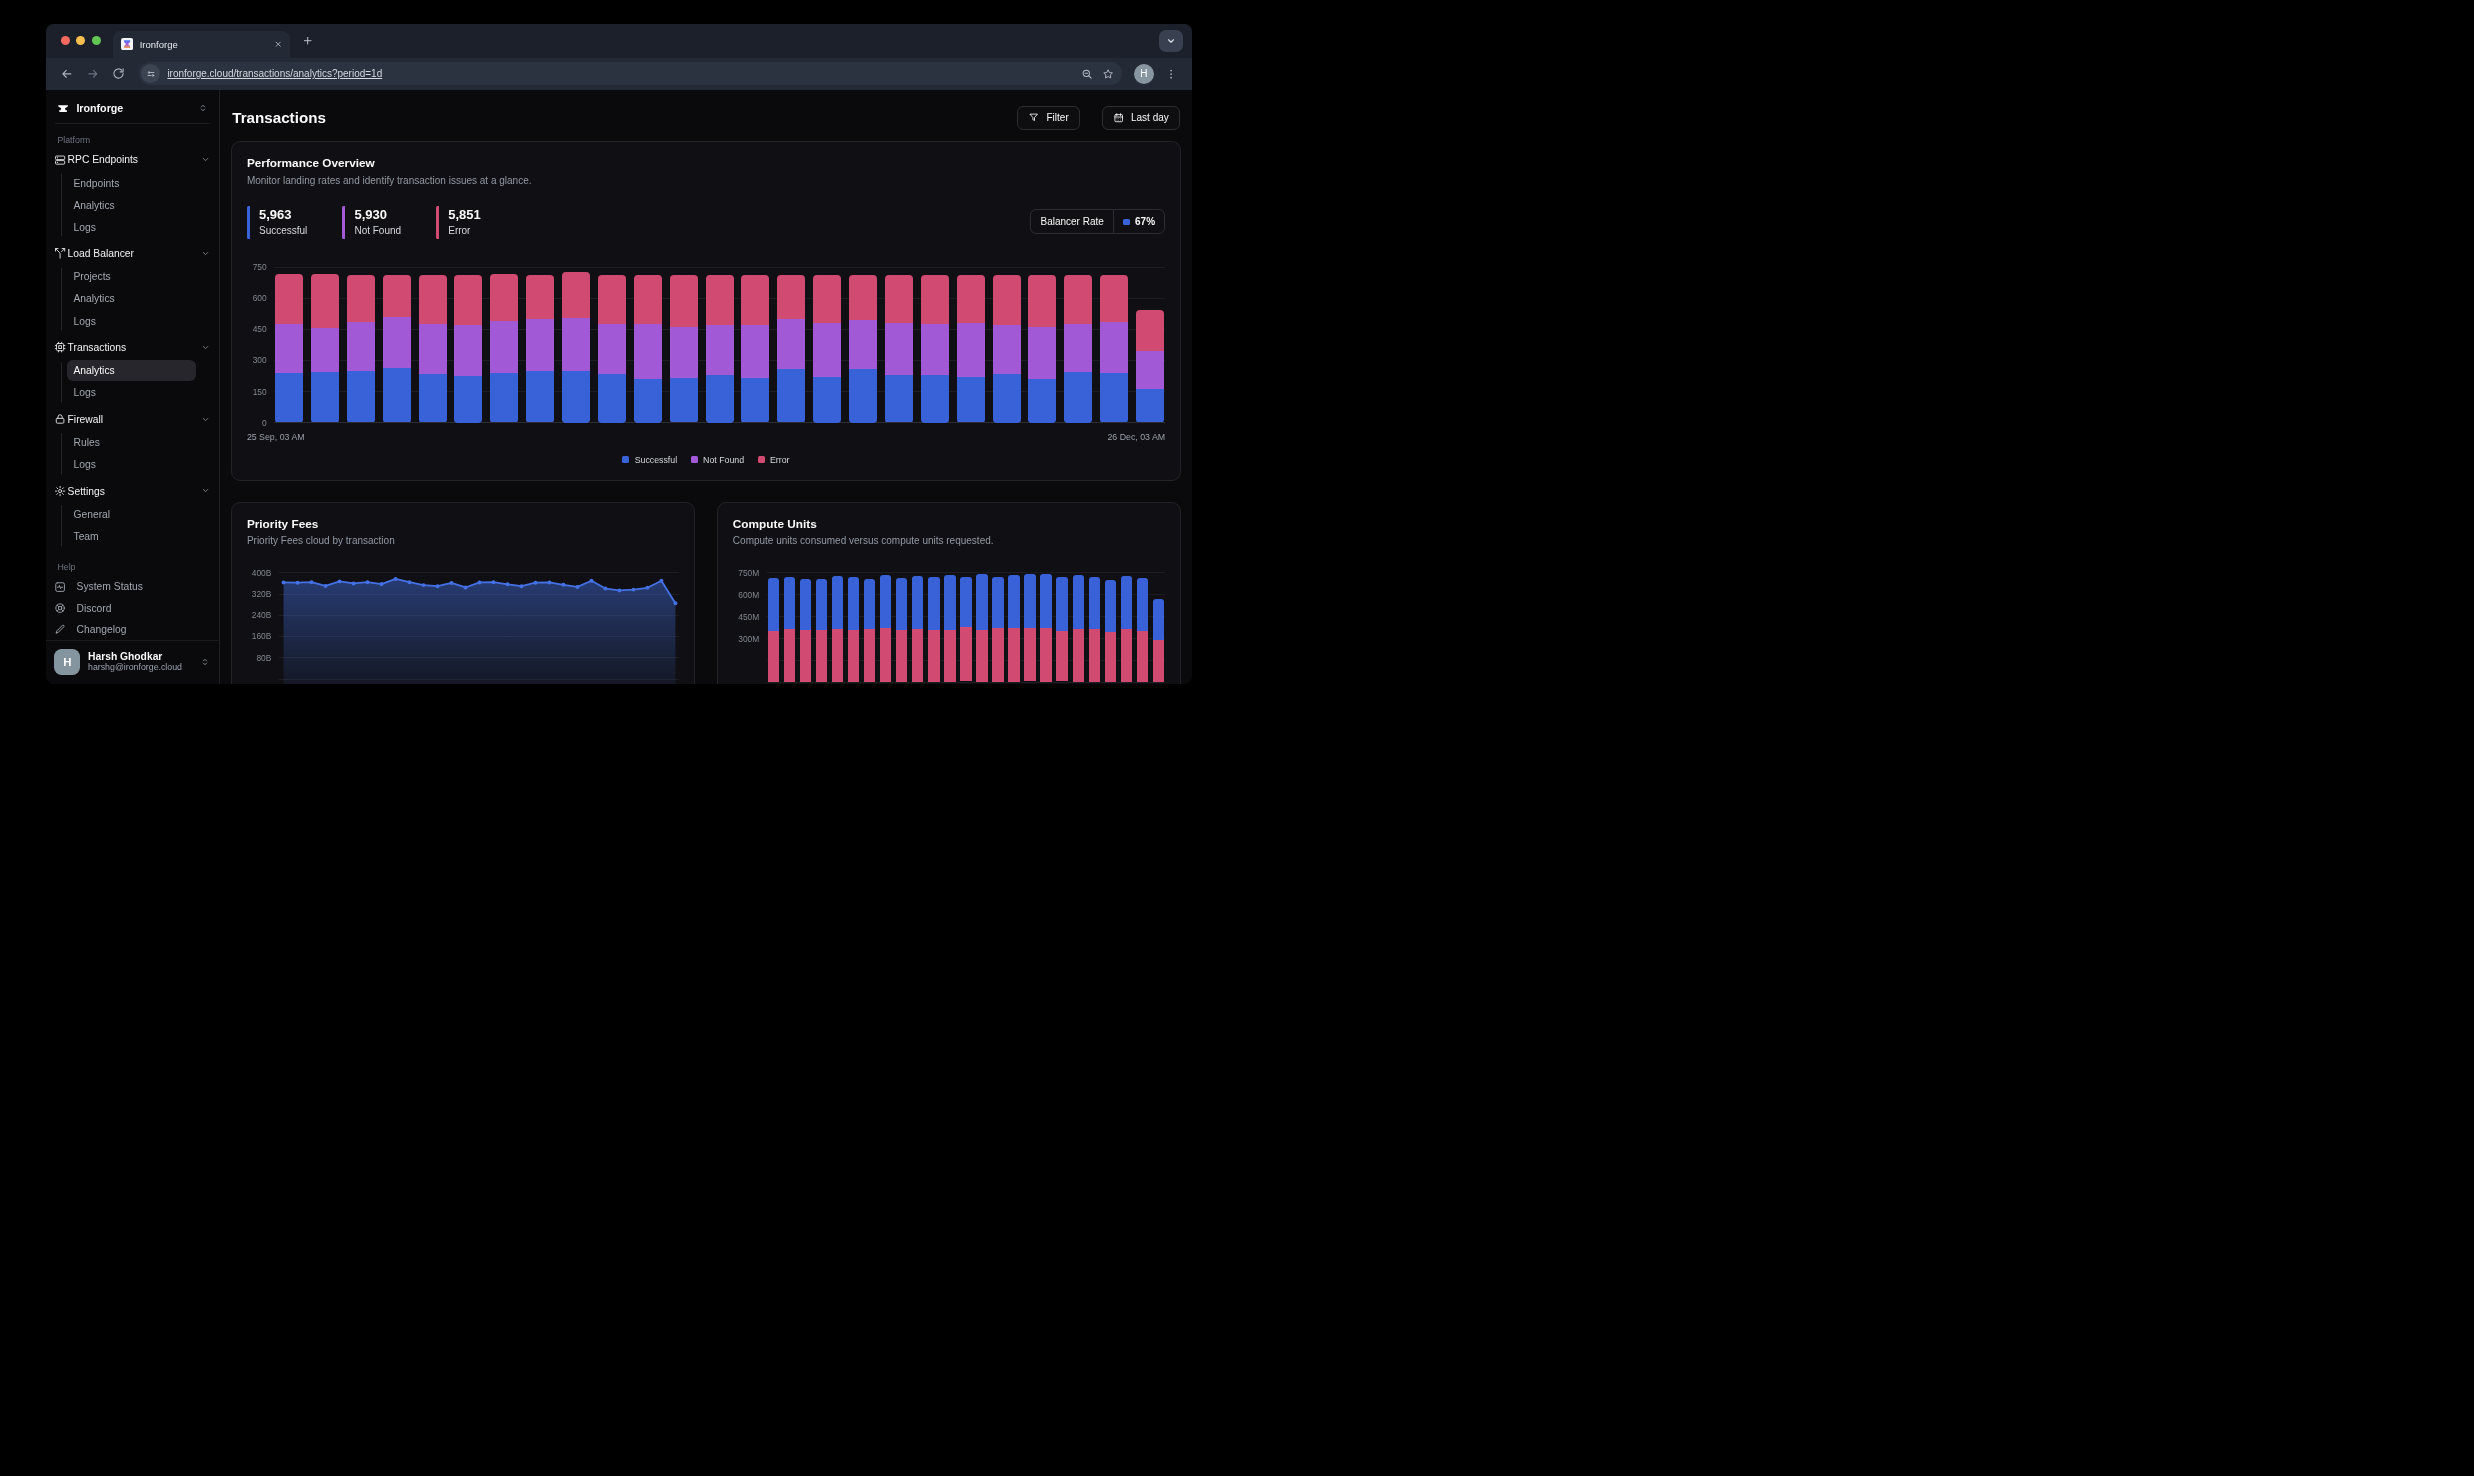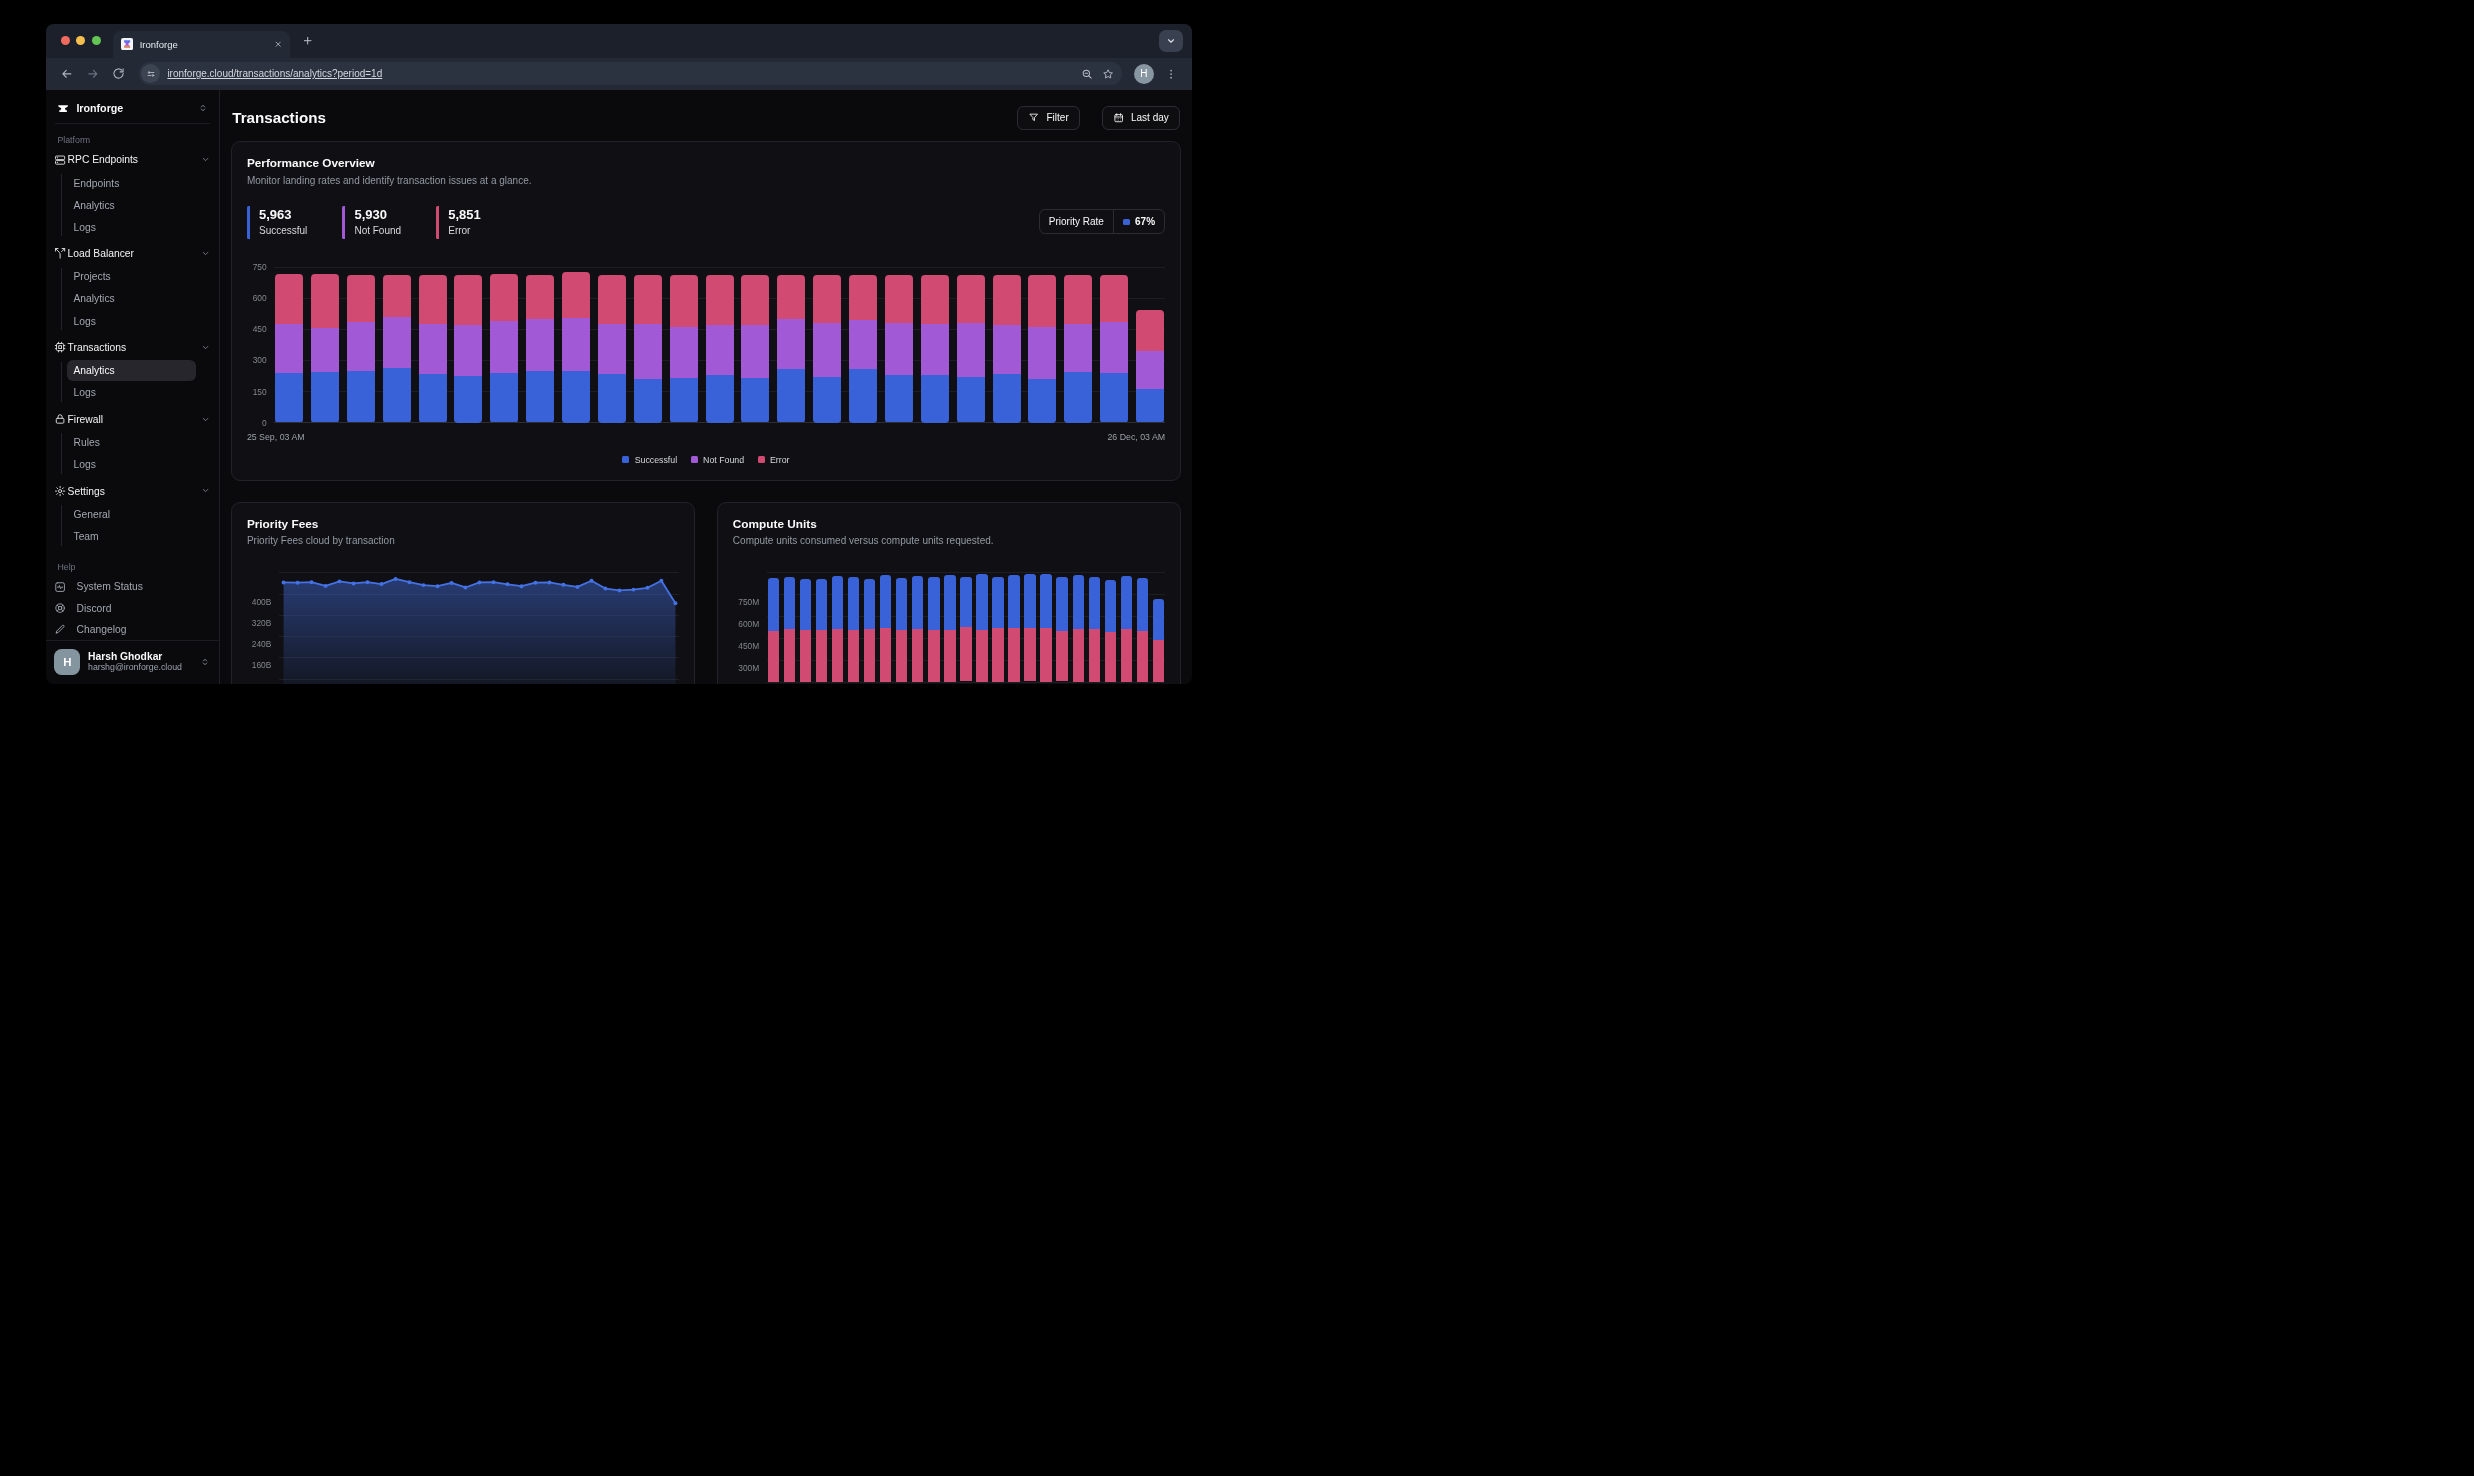--- a/index.html
+++ b/index.html
@@ -73,21 +73,21 @@
   .stat-value{font-size:13px;font-weight:700;color:#fafafa;}
   .stat-label{font-size:10px;color:#d7d9de;margin-top:3px;}
   .landing-chip{position:absolute;right:15.2px;top:67px;height:23px;display:flex;align-items:center;
                 border:0.8px solid #2c2c32;border-radius:6.1px;font-size:10px;color:#fafafa;}
   .chip-left{padding:0 9.1px;}
   .chip-div{width:0.8px;align-self:stretch;background:#2c2c32;}
   .chip-right{padding:0 9.1px;display:flex;align-items:center;gap:5.3px;font-weight:600;}
   .sq{width:6.9px;height:6.9px;border-radius:1.5px;display:inline-block;}
   .chart-row{display:flex;margin-top:29px;}
   .yaxis{position:relative;}
-  .ylab{position:absolute;right:7.6px;font-size:8.4px;color:#82868e;margin-top:29px;}
+  .ylab{position:absolute;right:7.6px;font-size:8.4px;color:#82868e;}
   .plot{flex:1;position:relative;}
   .grid{position:absolute;left:0;right:0;height:0.8px;background:#1d1d22;}
   .grid.base{background:#2d2d34;}
   .bars{position:absolute;left:0.8px;right:0.8px;top:0;bottom:0;display:flex;
         justify-content:space-between;align-items:flex-end;}
   .bar{border-radius:3.8px;overflow:hidden;display:flex;flex-direction:column;}
   .seg{width:100%;}
   .xlabels{display:flex;justify-content:space-between;margin-top:9.1px;font-size:8.8px;color:#9aa0a8;}
   .legend{display:flex;justify-content:center;gap:13.7px;margin:12.2px 0 1.5px;}
   .lg-item{display:flex;align-items:center;gap:5.3px;font-size:8.8px;color:#d6d8dc;}
@@ -400,21 +400,21 @@
             <div class="stat-value">5,930</div>
             <div class="stat-label">Not Found</div>
           </div>
           <div class="stat" style="border-left-color: rgb(209, 74, 114);">
             <div class="stat-value">5,851</div>
             <div class="stat-label">Error</div>
           </div>
         </div>
 
         <div class="landing-chip">
-          <span class="chip-left">Priority Rate</span>
+          <span class="chip-left">Balancer Rate</span>
           <span class="chip-div"></span>
           <span class="chip-right">
             <span class="sq" style="background: rgb(58, 98, 216);"></span>
             <span>67%</span>
           </span>
         </div>
 
         <div class="chart-row">
           <div class="yaxis" style="width:27.4px;height:155px;">
               <div class="ylab" style="bottom: -4.6px;">0</div>

